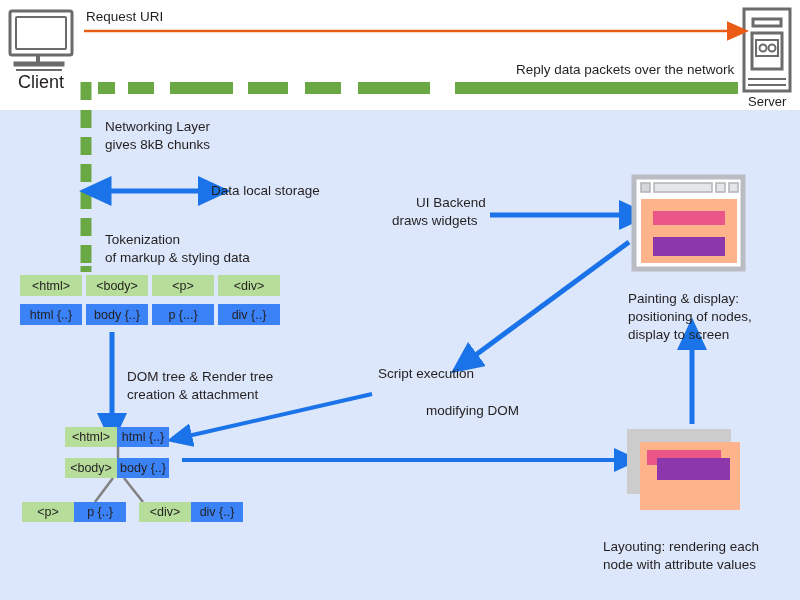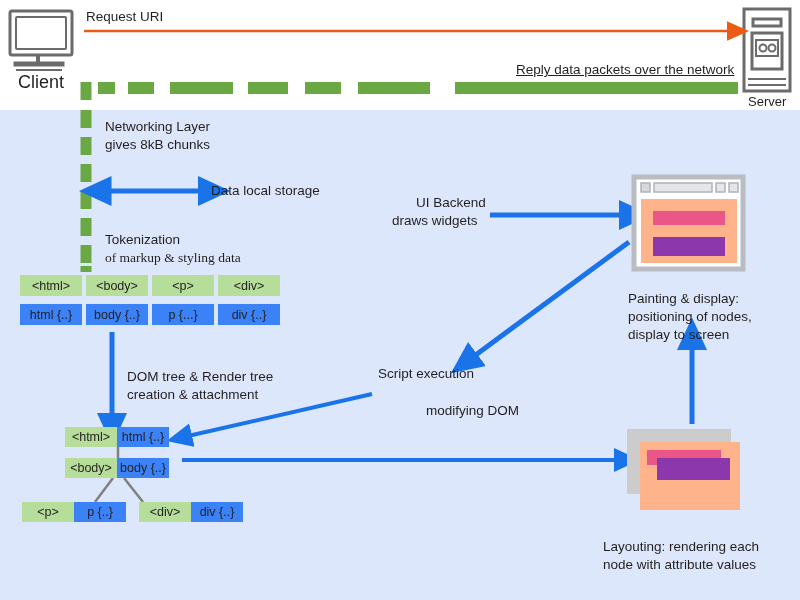--- a/index.html
+++ b/index.html
@@ -130,33 +130,33 @@
 
     <g stroke="#808080" stroke-width="2.5" fill="none">
       <line x1="118" y1="447" x2="118" y2="470"></line>
       <line x1="113" y1="478" x2="95" y2="502"></line>
       <line x1="124" y1="478" x2="143" y2="502"></line>
     </g>
   </svg>
 
   <div class="abs txt" style="left:86px;top:8px;">Request URI</div>
 
-  <div class="abs txt" style="left:516px;top:61px;text-decoration:underline;">Reply data packets over the network</div>
+  <div class="abs txt" style="left:516px;top:61px;">Reply data packets over the network</div>
 
   <div class="abs txt" style="left:18px;top:73px;font-size:18px;">Client</div>
 
   <div class="abs txt" style="left:748px;top:93px;font-size:13px;">Server</div>
 
   <div class="abs txt" style="left:105px;top:118px;">Networking Layer</div>
   <div class="abs txt" style="left:105px;top:136px;">gives 8kB chunks</div>
 
   <div class="abs txt" style="left:211px;top:182px;">Data local storage</div>
 
   <div class="abs txt" style="left:105px;top:231px;">Tokenization</div>
-  <div class="abs txt" style="left:105px;top:249px;font-family:Liberation Serif, serif;">of markup &amp; styling data</div>
+  <div class="abs txt" style="left:105px;top:249px;">of markup &amp; styling data</div>
 
   <div class="abs txt" style="left:127px;top:368px;">DOM tree &amp; Render tree</div>
   <div class="abs txt" style="left:127px;top:386px;">creation &amp; attachment</div>
 
   <div class="abs txt" style="left:392px;top:194px;margin-left:24px;">UI Backend</div>
   <div class="abs txt" style="left:392px;top:212px;">draws widgets</div>
 
   <div class="abs txt" style="left:378px;top:365px;">Script execution</div>
   <div class="abs txt" style="left:378px;top:402px;margin-left:48px;">modifying DOM</div>
 

